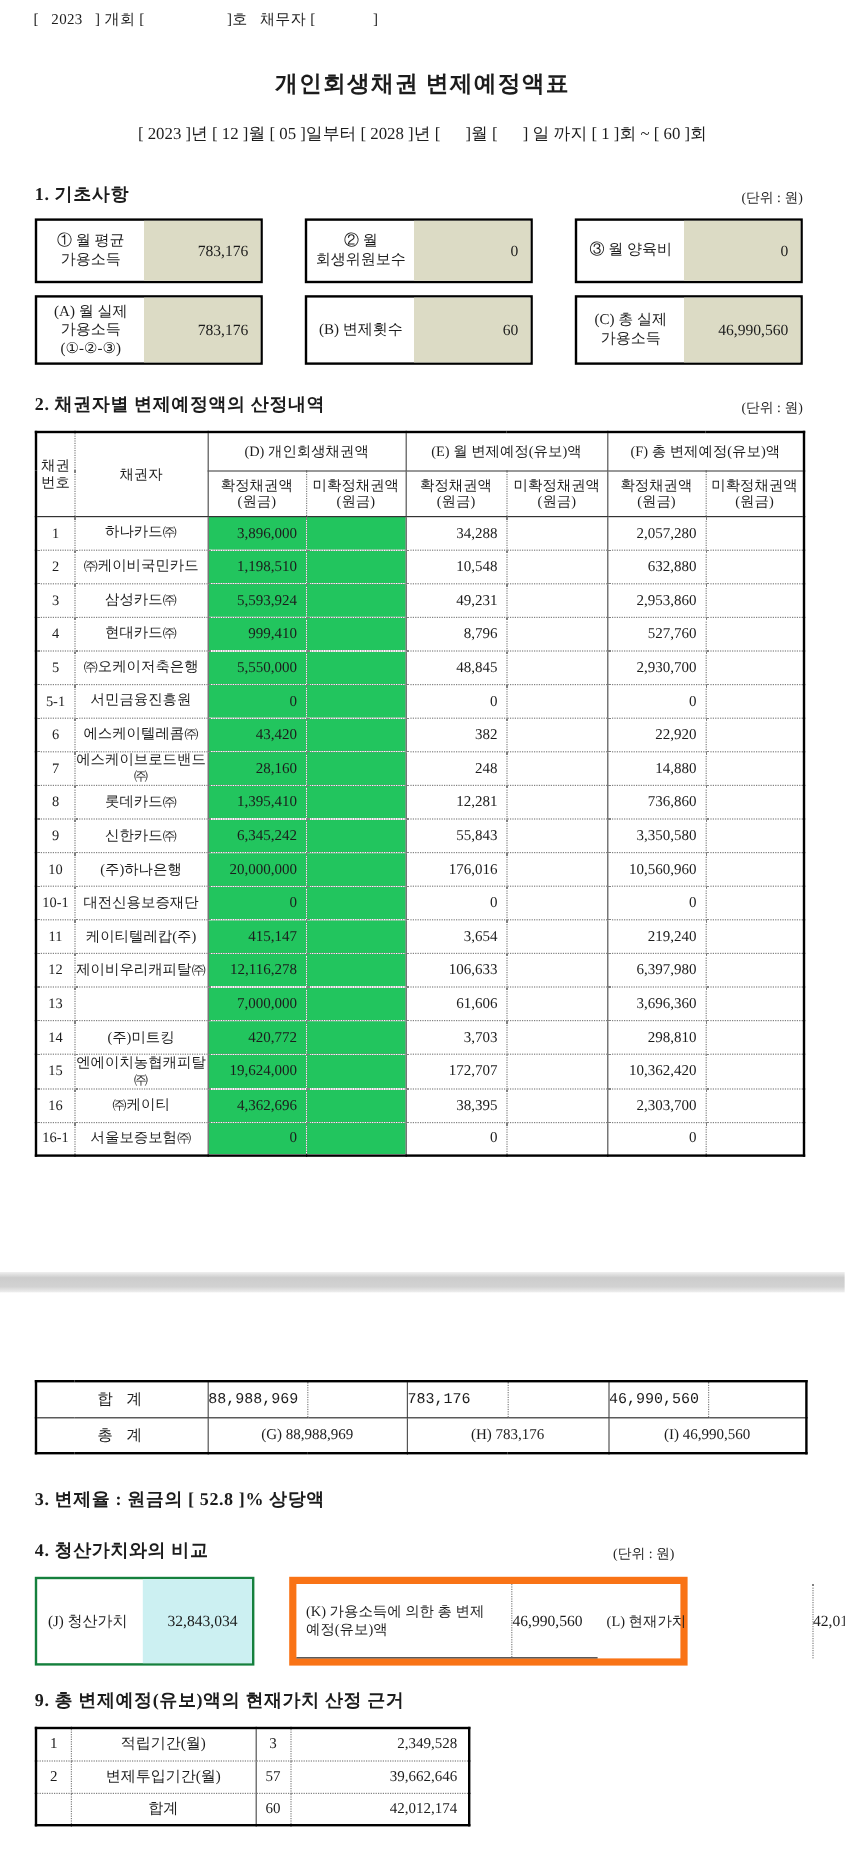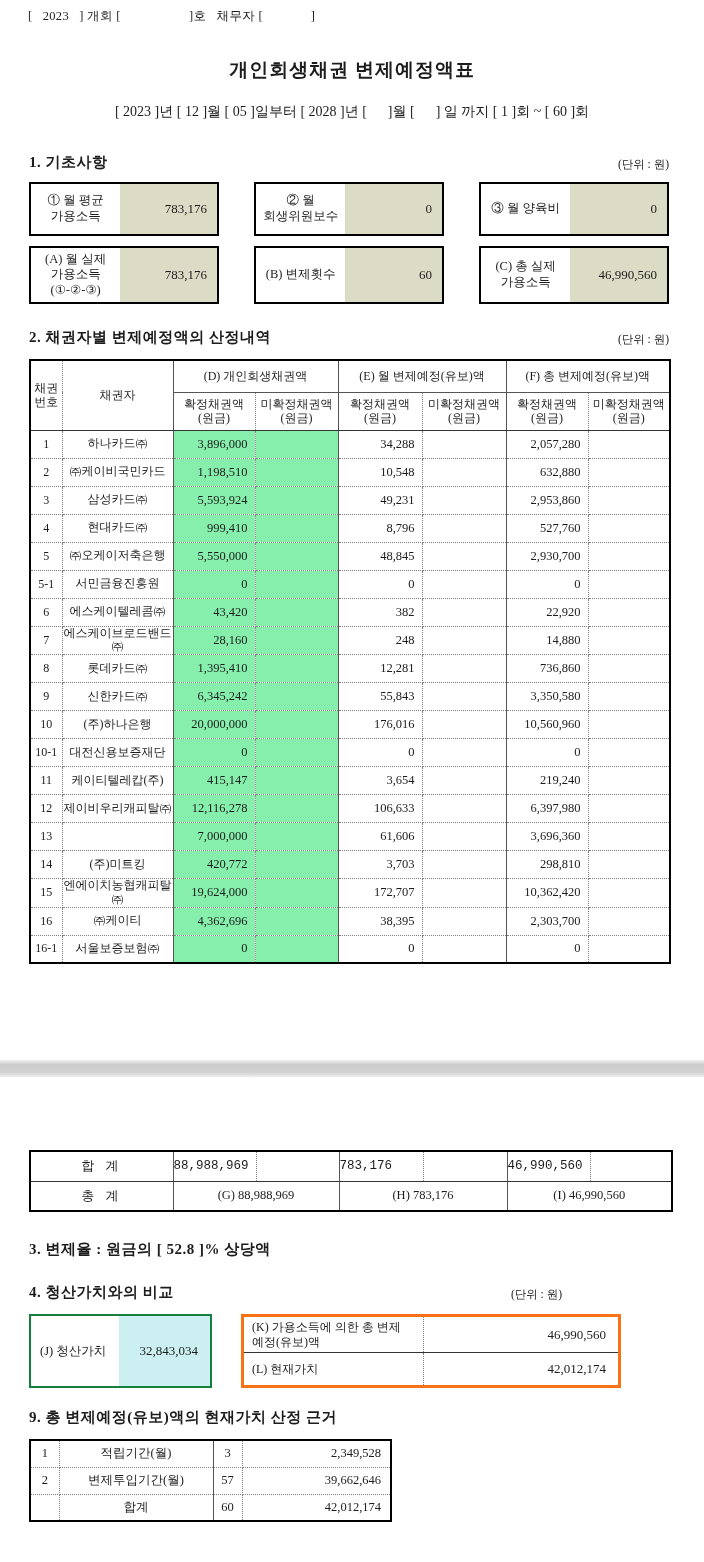--- a/index.html
+++ b/index.html
@@ -37,38 +37,38 @@
   .main-table, .sum-table { margin-left:29px; border:2px solid #000; }
   .main-table td, .main-table th, .sum-table td { border:1px dotted #808080; overflow:hidden; }
   .main-table th { font-weight:normal; font-size:12px; line-height:1.2; white-space:pre-line; background:#fff; }
   .main-table .hr1 th { height:32px; border-bottom:1px solid #555; }
   .main-table .hr2 th { height:38px; border-bottom:1px solid #333; }
   .main-table th.rs { border-bottom:1px solid #333; }
   .solid-r { border-right:1px solid #555 !important; }
   td.c-no { text-align:center; font-size:12px; height:28px; }
   td.c-name { text-align:center; font-size:12px; word-break:break-all; line-height:1.15; padding:0 1px; }
   td.c-num { text-align:right; font-size:12.5px; padding-right:7px; }
-  td.cyan { background:#86efac; }
+  td.cyan { background:#22c55e; }
   .sum-table td { height:30px; font-size:12.5px; }
   .sum-table .lbl { text-align:center; font-size:13px; letter-spacing:4px; }
   .sum-table .num { text-align:left; padding-right:7px;font-family:Liberation Mono, monospace; }
   .sum-table .num-c { text-align:center; }
   .sum-table .row-sum td { border-bottom:1px solid #333; }
 
   .band { position:absolute; left:0; top:1060px; width:704px; height:17px;
     background:linear-gradient(#efefef, #cccccc 28%, #d2d2d2 72%, #efefef); }
 
   .sum-wrap { position:absolute; left:0; top:1150px; width:704px; }
 
   .sec3-heading { margin:0 0 0 29px; }
   .sec4-boxes { margin:12px 0 0 29px; display:flex; }
   .jbox { width:183px; height:74px; border:2px solid #15803d; display:flex; }
   .jbox .j-label { width:88px; display:flex; align-items:center; padding-left:9px; font-size:12.5px; }
   .jbox .j-value { flex:1; background:#ccf0f2; display:flex; align-items:center; justify-content:flex-end; padding-right:12px; font-size:13px; }
-  .klbox { width:380px; height:74px; border:3px solid #f97316; margin-left:29px; display:flex; flex-direction:column; }
+  .klbox { width:332px; height:74px; border:6px solid #f97316; margin-left:29px; display:flex; }
   .klbox .kl-row { display:flex; flex:1; }
   .klbox .kl-row.k { border-bottom:1px solid #333; flex:1.1; }
   .klbox .kl-label { width:180px; border-right:1px dotted #808080; font-size:12px; line-height:1.25;
     display:flex; align-items:center; padding-left:8px; white-space:pre-line; }
   .klbox .kl-value { flex:1; display:flex; align-items:center; justify-content:flex-end; padding-right:12px; font-size:13px; }
 
   .sec5-table { margin-left:29px; border:2px solid #000; border-collapse:collapse; }
   .sec5-table td { border:1px dotted #808080; height:27px; font-size:12.5px; }
   .sec5-table .s5-no { text-align:center; }
   .sec5-table .s5-label { text-align:center; font-size:12.5px; }

